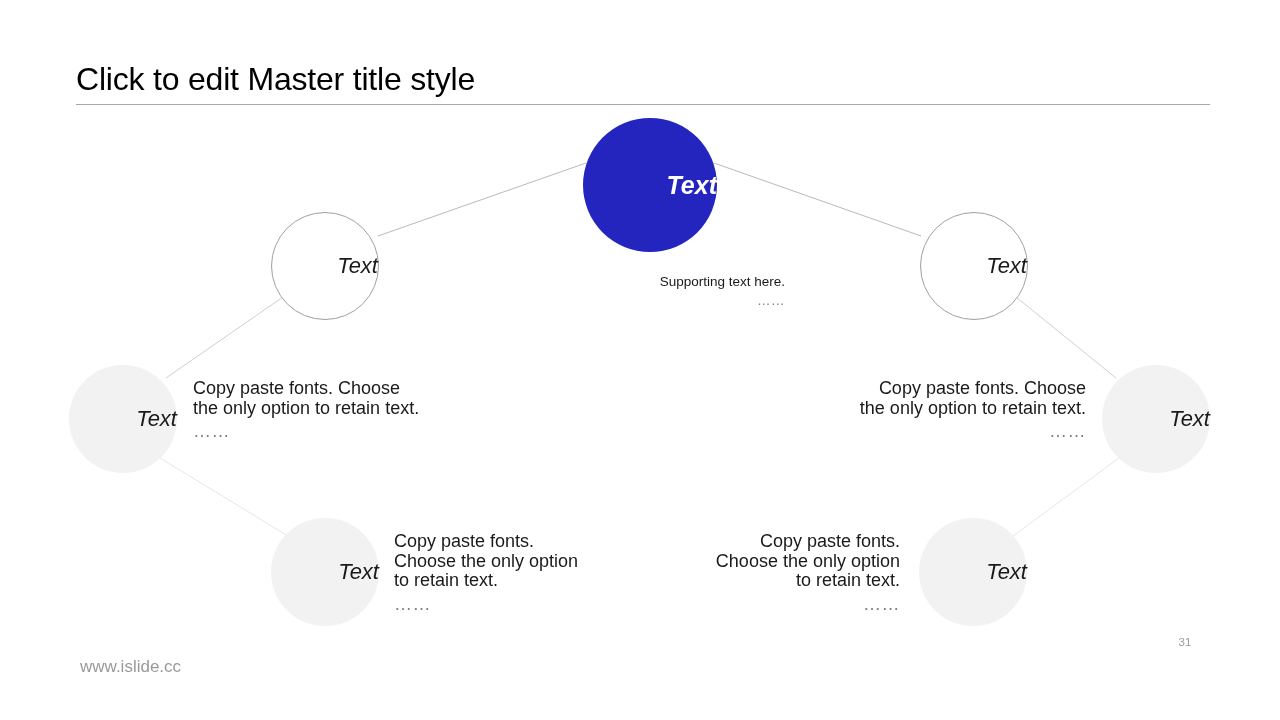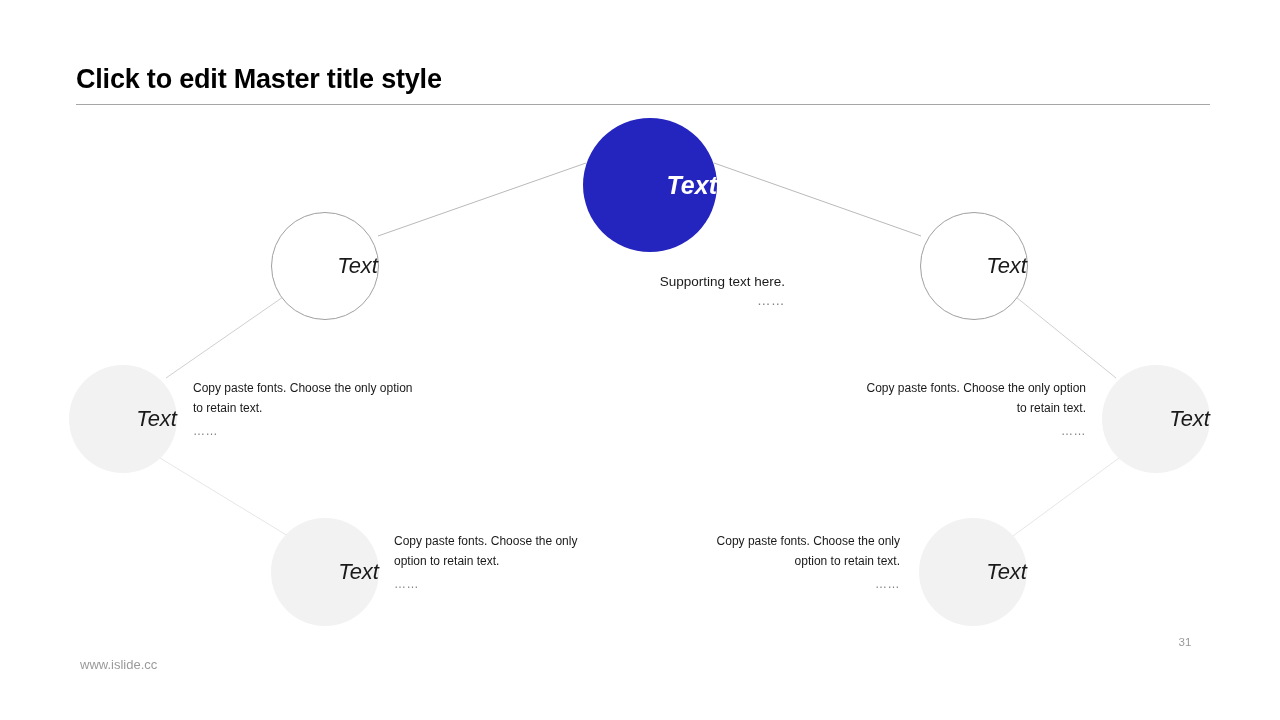--- a/index.html
+++ b/index.html
@@ -18,22 +18,22 @@
     background: #ffffff;
     overflow: hidden;
   }
 
   
   #title {
     position: absolute;
     left: 76px;
     top: 57px;
     width: 1140px;
-    font-size: 27px;
-    font-weight: bold;
+    font-size: 32px;
+    font-weight: normal;
     color: #000000;
     letter-spacing: -0.2px;
     line-height: 44px;
     white-space: nowrap;
   }
   #title-rule {
     position: absolute;
     left: 76px;
     top: 104px;
     width: 1134px;
@@ -105,37 +105,37 @@
     line-height: 19px;
   }
   .dots {
     color: #7f7f7f;
     letter-spacing: 0.5px;
   }
 
   
   .para {
     position: absolute;
-    font-size: 12px;
+    font-size: 18px;
     color: #1a1a1a;
     line-height: 19.5px;
   }
   .para .dots {
     display: block;
     margin-top: 4px;
   }
   .para-left { text-align: left; }
   .para-right { text-align: right; }
 
   
   #footer-url {
     position: absolute;
     left: 80px;
     top: 657px;
-    font-size: 13px;
+    font-size: 17px;
     color: #9a9a9a;
     text-align: right;
   }
   #footer-page {
     position: absolute;
     left: 1160px;
     top: 636px;
     width: 50px;
     text-align: center;
     font-size: 11.5px;

